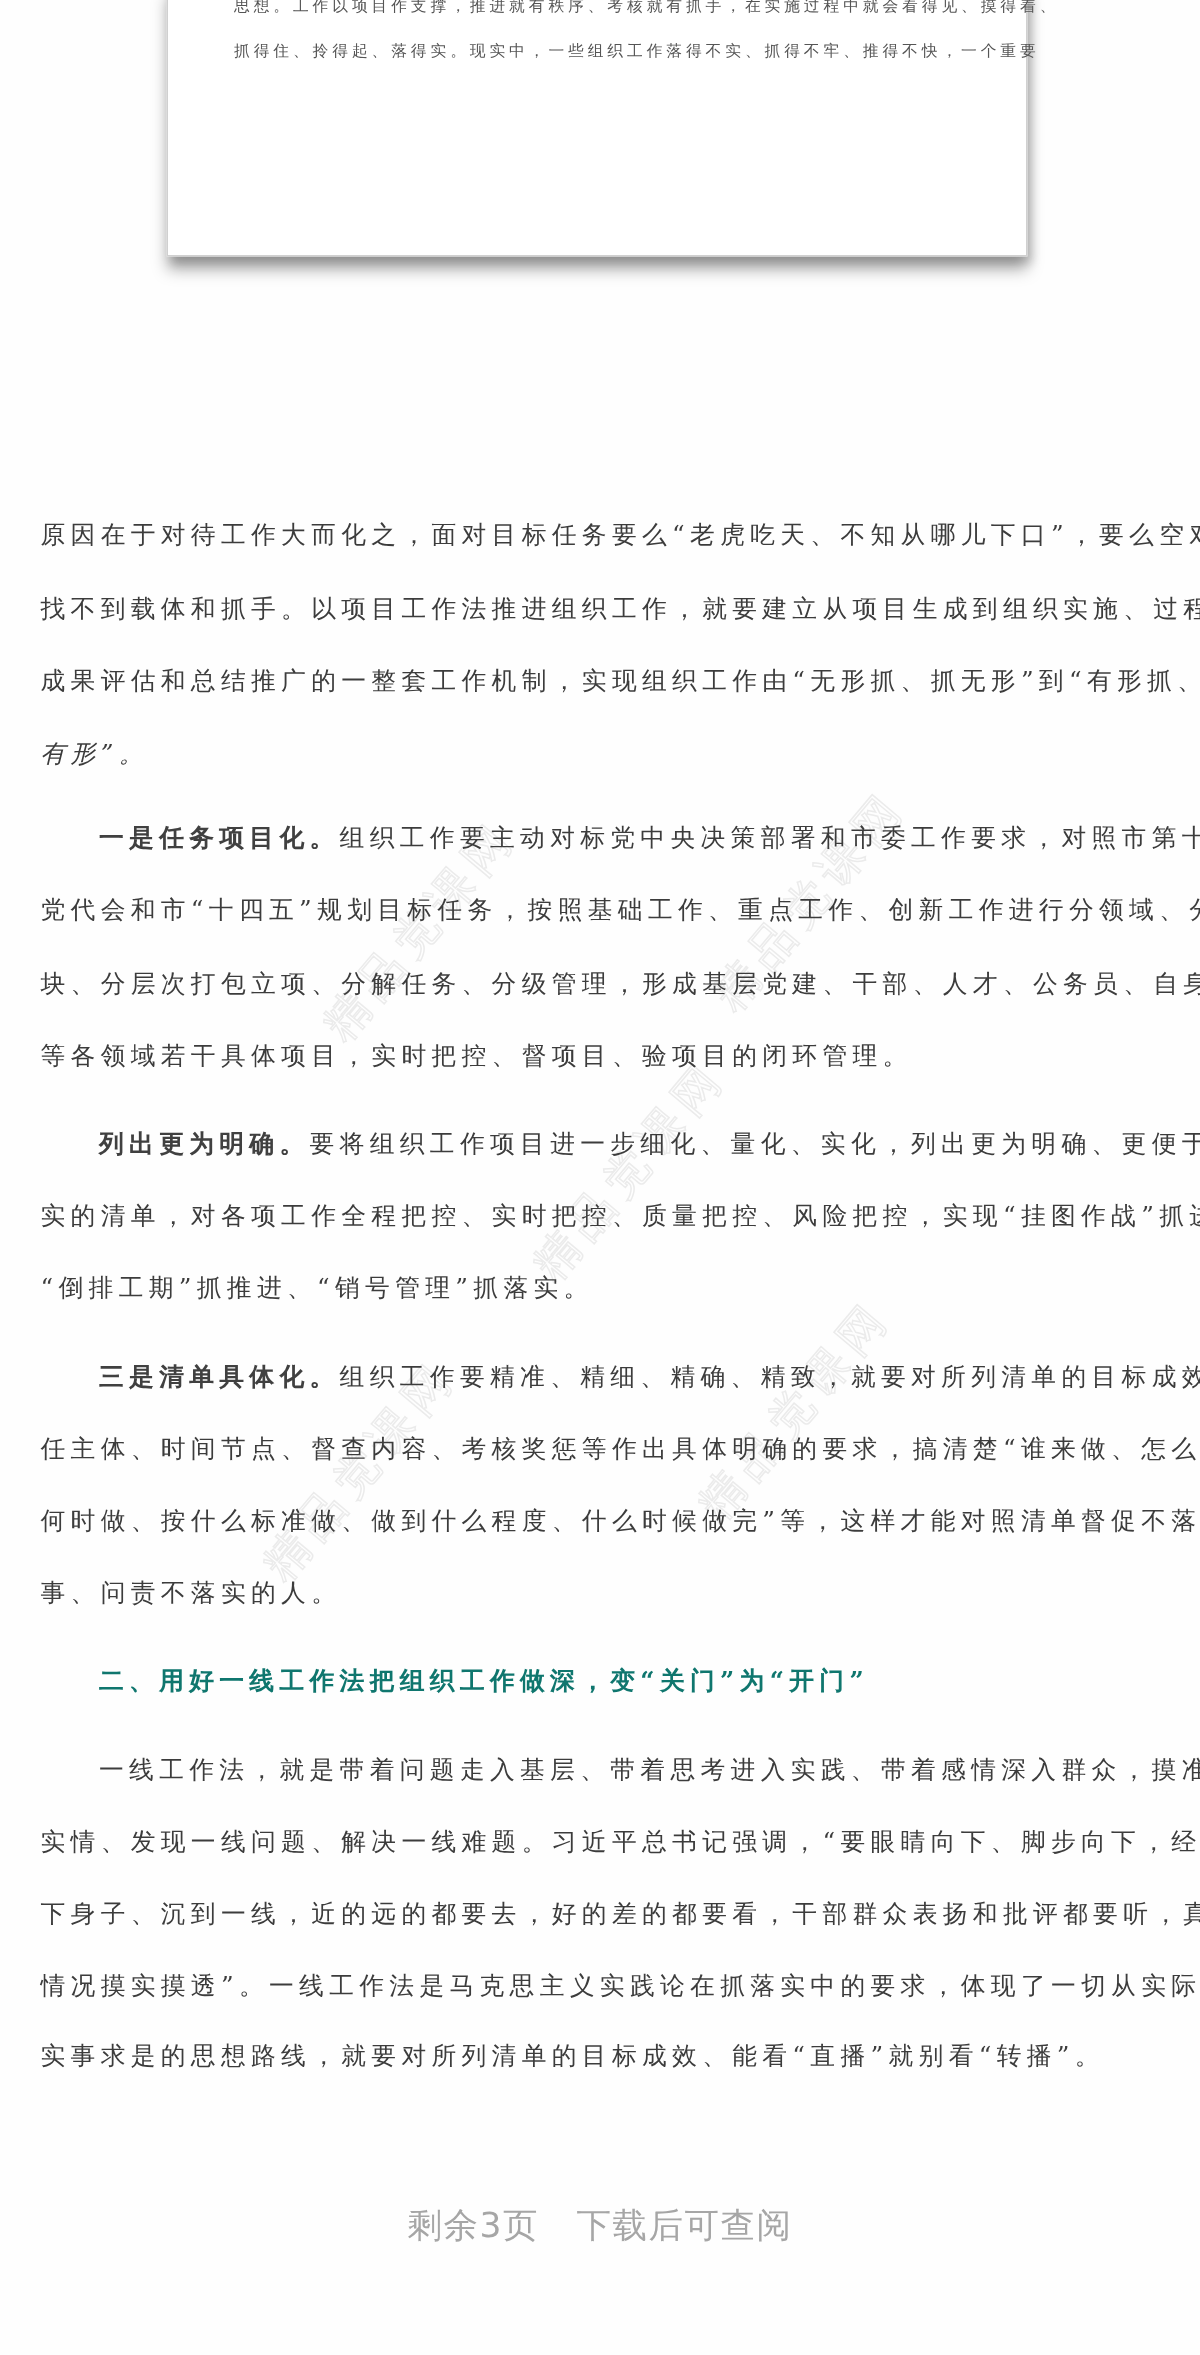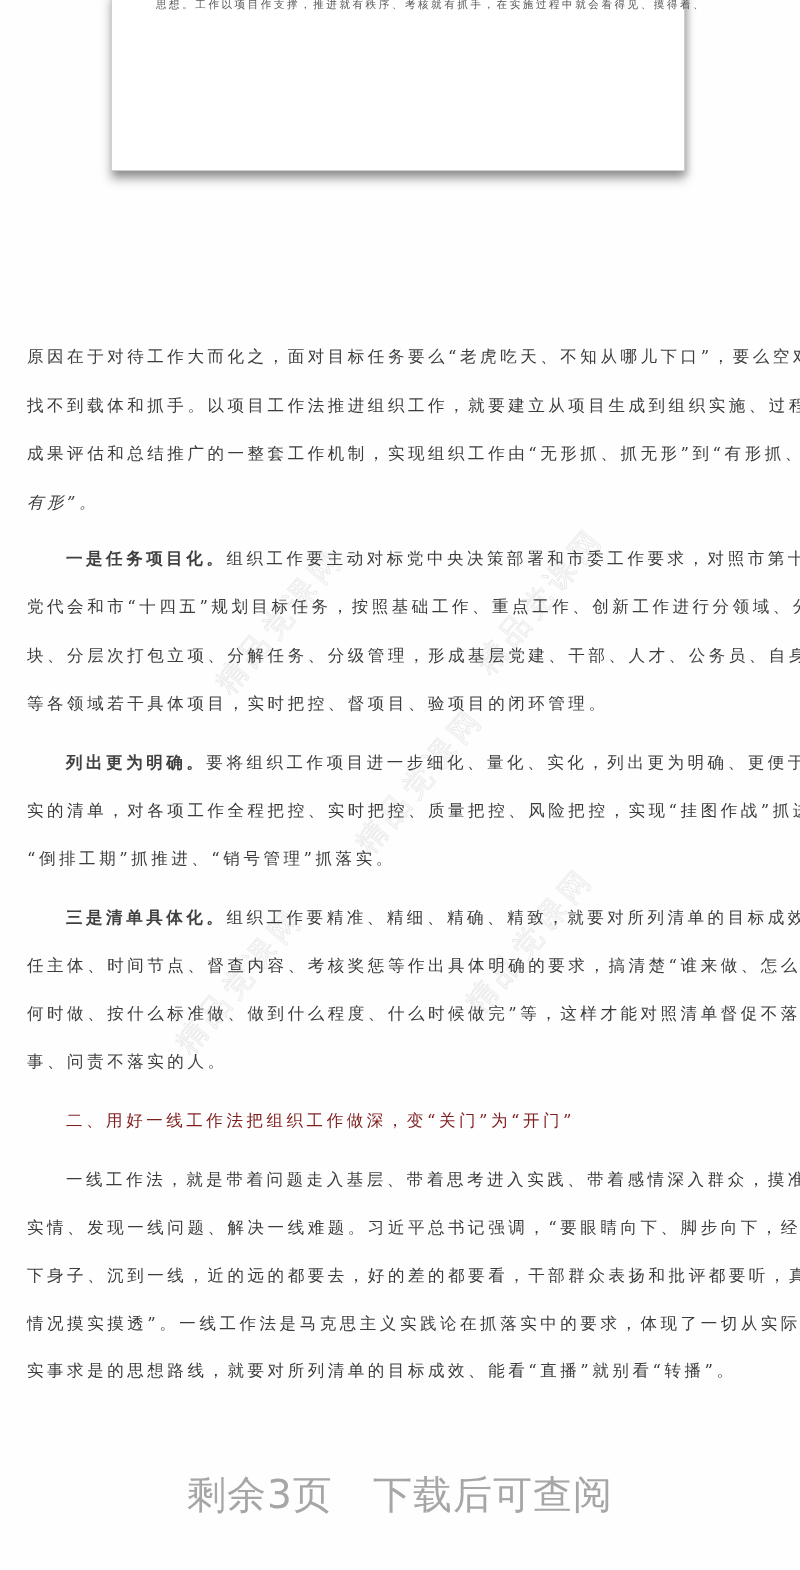--- a/index.html
+++ b/index.html
@@ -7,34 +7,35 @@
          font-family:"DejaVu Serif","Liberation Serif",serif; color:#3a3a3a; }
   .card { position:absolute; left:111px; top:-10px; width:572px; height:179px;
           background:#fff; border:1px solid #d0d0d0;
           box-shadow: 0 8px 10px rgba(0,0,0,0.35), 3px 4px 6px rgba(0,0,0,0.15); }
   .card-line { position:absolute; left:44px; font-size:10.5px; letter-spacing:2.6px;
                color:#555; white-space:nowrap; line-height:14px; }
   .line { position:absolute; left:27px; font-size:16.5px; letter-spacing:3.55px;
           white-space:nowrap; line-height:22px; color:#3c3c3c; }
   .indent { left:66px; }
   .bold { font-weight:bold; color:#404040; }
-  .heading { font-weight:normal; color:#7f1d1d; }
+  .heading { font-weight:bold; color:#0f766e; }
   .watermark { position:absolute; font-size:30px; color:transparent;
                -webkit-text-stroke:1px rgba(200,200,200,0.35);
                transform:rotate(-50deg); white-space:nowrap; letter-spacing:6px;
                font-family:"DejaVu Sans","Liberation Sans",sans-serif; pointer-events:none; }
   .cta { position:absolute; left:0; width:800px; top:1468px; text-align:center;
          font-family:"DejaVu Sans","Liberation Sans",sans-serif;
-         font-size:39px; color:#a6a6a6; letter-spacing:1px; white-space:pre; }
+         font-size:23px; color:#a6a6a6; letter-spacing:1px; white-space:pre; }
 </style>
 </head>
 <body>
 
 <div class="card">
   <div class="card-line" style="top:6px;">思想。工作以项目作支撑，推进就有秩序、考核就有抓手，在实施过程中就会看得见、摸得着、</div>
+  <div class="card-line" style="top:36px;">抓得住、拎得起、落得实。现实中，一些组织工作落得不实、抓得不牢、推得不快，一个重要</div>
 </div>
 
 <div class="watermark" style="left:190px; top:600px;">精品党课网</div>
 <div class="watermark" style="left:450px; top:580px;">精品党课网</div>
 <div class="watermark" style="left:330px; top:760px;">精品党课网</div>
 <div class="watermark" style="left:150px; top:960px;">精品党课网</div>
 <div class="watermark" style="left:440px; top:920px;">精品党课网</div>
 
 <div>
 

